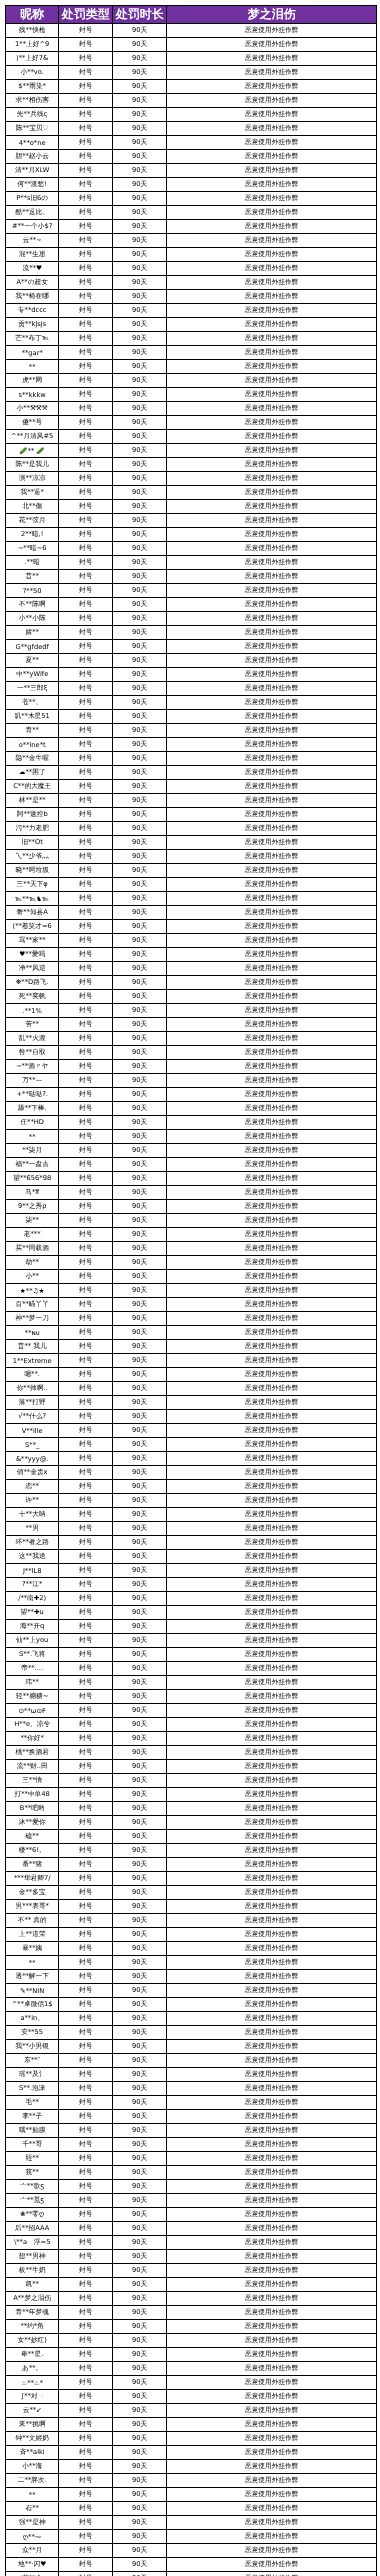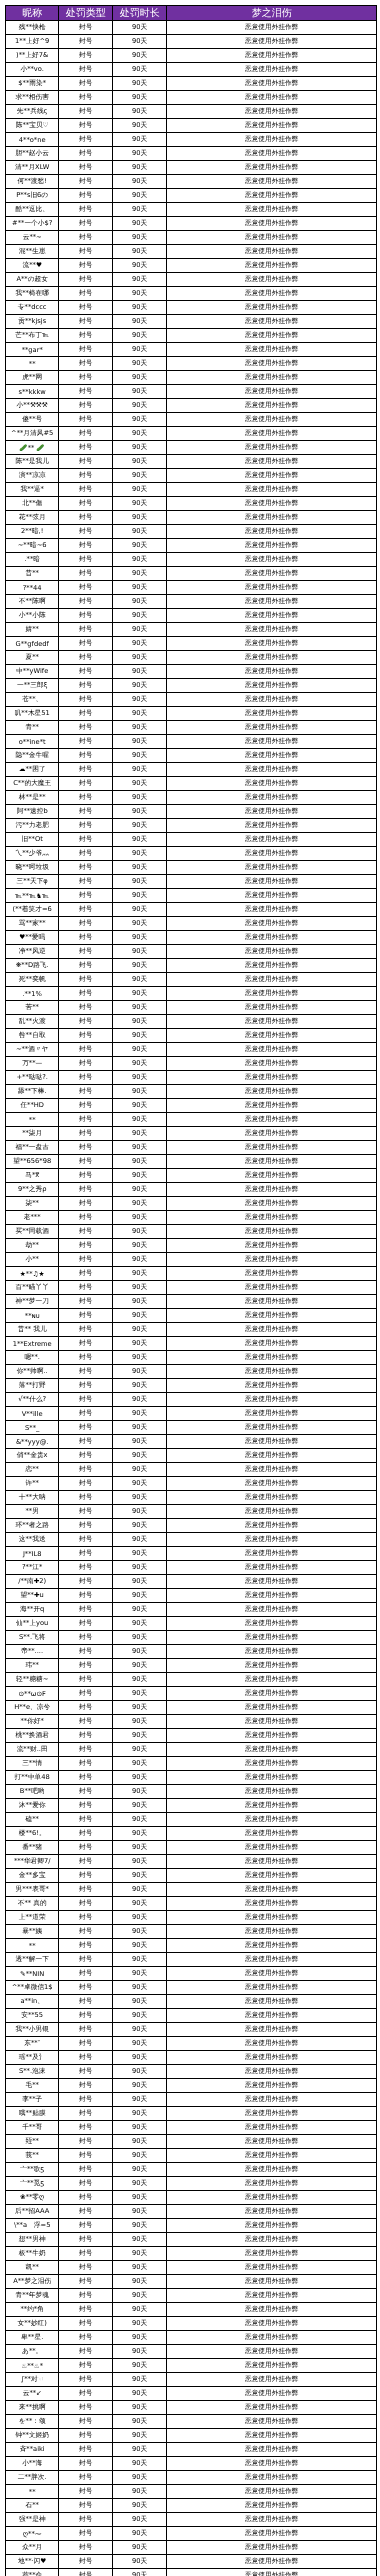--- a/index.html
+++ b/index.html
@@ -24,22 +24,22 @@
     text-align: center;
     vertical-align: middle;
     overflow: hidden;
     white-space: nowrap;
     padding: 0 1px;
   }
   table.punish th {
     background: #7030A0;
     color: #ffffff;
     height: 13.4px;
-    font-size: 10px;
-    font-weight: normal;
+    font-size: 12px;
+    font-weight: bold;
   }
   table.punish td {
     height: 13px;
     font-size: 6.7px;
     color: #000000;
     background: #ffffff;
   }
   col.c1 { width: 53px; }
   col.c2 { width: 54px; }
   col.c3 { width: 54px; }
@@ -299,21 +299,21 @@
           <td>90天</td>
           <td>恶意使用外挂作弊</td>
         </tr>
         <tr>
           <td>昔**</td>
           <td>封号</td>
           <td>90天</td>
           <td>恶意使用外挂作弊</td>
         </tr>
         <tr>
-          <td>?**44</td>
+          <td>?**50</td>
           <td>封号</td>
           <td>90天</td>
           <td>恶意使用外挂作弊</td>
         </tr>
         <tr>
           <td>不**陈啊</td>
           <td>封号</td>
           <td>90天</td>
           <td>恶意使用外挂作弊</td>
         </tr>
@@ -437,20 +437,26 @@
           <td>90天</td>
           <td>恶意使用外挂作弊</td>
         </tr>
         <tr>
           <td>℡**℡♞℡</td>
           <td>封号</td>
           <td>90天</td>
           <td>恶意使用外挂作弊</td>
         </tr>
         <tr>
+          <td>奢**知县A</td>
+          <td>封号</td>
+          <td>90天</td>
+          <td>恶意使用外挂作弊</td>
+        </tr>
+        <tr>
           <td>(**着笑才=6</td>
           <td>封号</td>
           <td>90天</td>
           <td>恶意使用外挂作弊</td>
         </tr>
         <tr>
           <td>骂**家**</td>
           <td>封号</td>
           <td>90天</td>
           <td>恶意使用外挂作弊</td>
@@ -1080,26 +1086,20 @@
           <td>恶意使用外挂作弊</td>
         </tr>
         <tr>
           <td>云**↙</td>
           <td>封号</td>
           <td>90天</td>
           <td>恶意使用外挂作弊</td>
         </tr>
         <tr>
           <td>来**挑啊</td>
-          <td>封号</td>
-          <td>90天</td>
-          <td>恶意使用外挂作弊</td>
-        </tr>
-        <tr>
-          <td>を**：颂</td>
           <td>封号</td>
           <td>90天</td>
           <td>恶意使用外挂作弊</td>
         </tr>
         <tr>
           <td>钟**文姬奶</td>
           <td>封号</td>
           <td>90天</td>
           <td>恶意使用外挂作弊</td>
         </tr>

